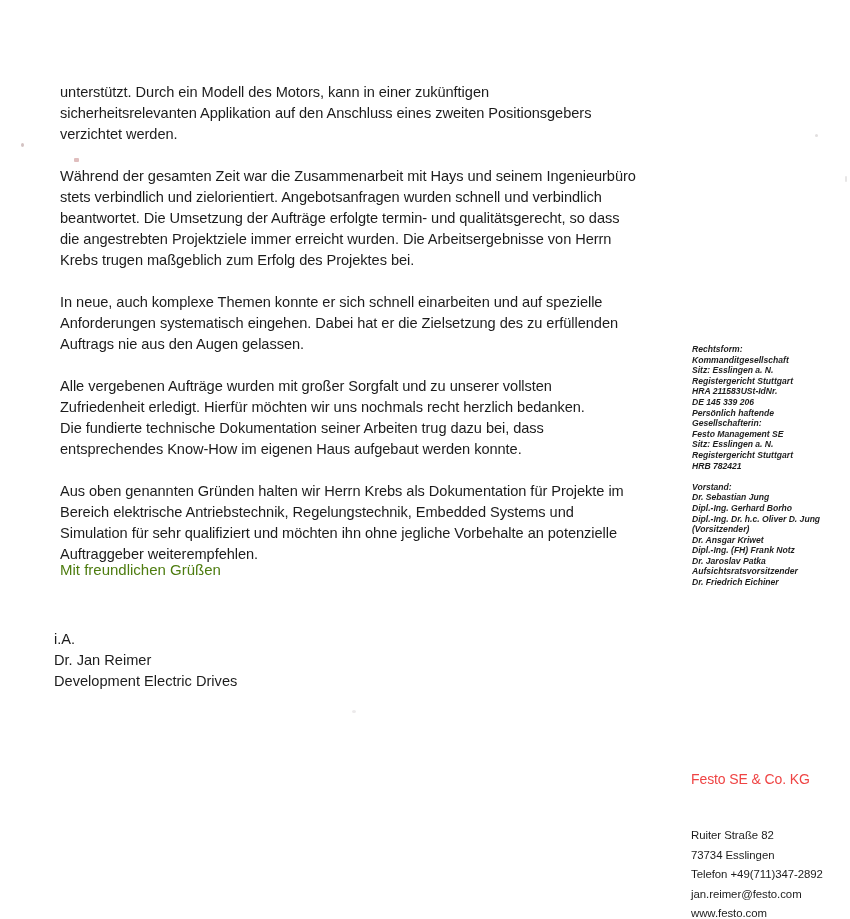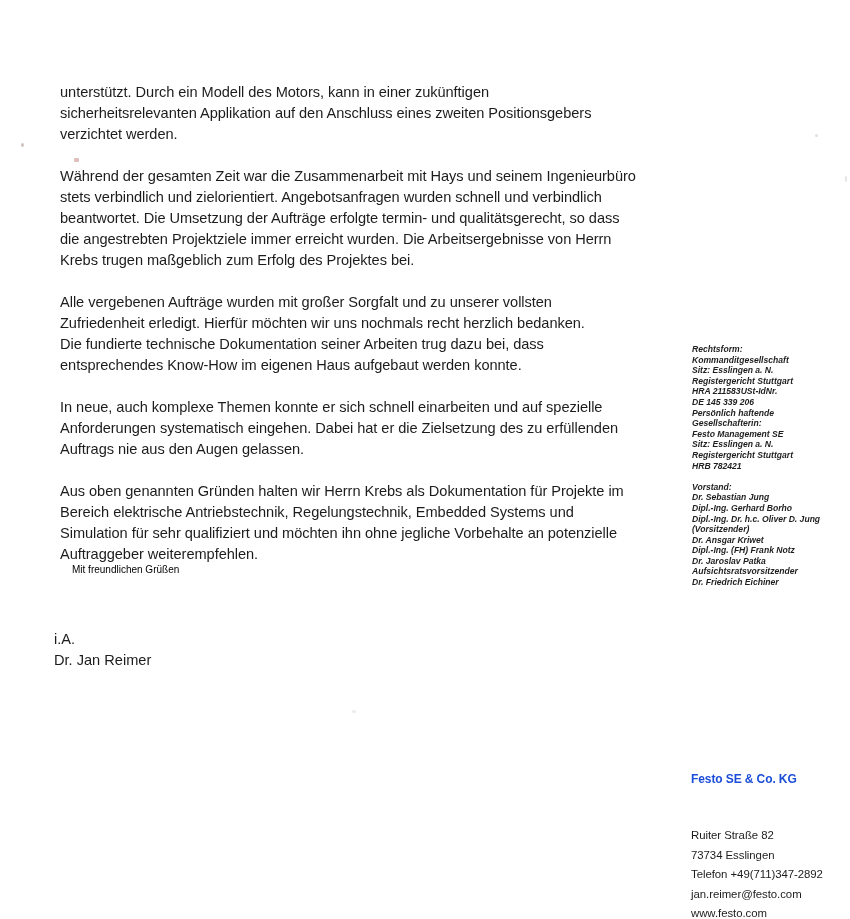--- a/index.html
+++ b/index.html
@@ -38,24 +38,23 @@
     letter-spacing: -0.05px;
     white-space: pre-line;
   }
   .para:last-child { margin-bottom: 0; }
 
   
   .closing {
     position: absolute;
     left: 60px;
     top: 559px;
-    font-size: 10px;
+    font-size: 15px;
     line-height: 21px;
-    color: #000000;
-    margin-left: 12px;
+    color: #4d7c0f;
   }
 
   .signature-block {
     position: absolute;
     left: 54px;
     top: 629px;
     font-size: 14.6px;
     line-height: 21px;
     color: #1c1c1c;
   }
@@ -78,24 +77,24 @@
   .legal-col .legal-line { white-space: nowrap; font-style: italic; }
 
   
   .company-block {
     position: absolute;
     left: 691px;
     top: 771px;
     width: 155px;
   }
   .company-name {
-    font-size: 12px;
+    font-size: 14px;
     line-height: 17px;
-    font-weight: bold;
-    color: #1d4ed8;
+    font-weight: normal;
+    color: #ef4444;
     letter-spacing: -0.1px;
     white-space: nowrap;
   }
   .company-address {
     margin-top: 38px;
     font-size: 11.4px;
     line-height: 19.6px;
     color: #1c1c1c;
     letter-spacing: -0.05px;
   }
@@ -148,38 +147,39 @@
 
   <div class="letter-body">
     <p class="para">unterstützt. Durch ein Modell des Motors, kann in einer zukünftigen
 sicherheitsrelevanten Applikation auf den Anschluss eines zweiten Positionsgebers
 verzichtet werden.</p>
     <p class="para">Während der gesamten Zeit war die Zusammenarbeit mit Hays und seinem Ingenieurbüro
 stets verbindlich und zielorientiert. Angebotsanfragen wurden schnell und verbindlich
 beantwortet. Die Umsetzung der Aufträge erfolgte termin- und qualitätsgerecht, so dass
 die angestrebten Projektziele immer erreicht wurden. Die Arbeitsergebnisse von Herrn
 Krebs trugen maßgeblich zum Erfolg des Projektes bei.</p>
+    <p class="para">In neue, auch komplexe Themen konnte er sich schnell einarbeiten und auf spezielle
+Anforderungen systematisch eingehen. Dabei hat er die Zielsetzung des zu erfüllenden
+Auftrags nie aus den Augen gelassen.</p>
     <p class="para">Alle vergebenen Aufträge wurden mit großer Sorgfalt und zu unserer vollsten
 Zufriedenheit erledigt. Hierfür möchten wir uns nochmals recht herzlich bedanken.
 Die fundierte technische Dokumentation seiner Arbeiten trug dazu bei, dass
 entsprechendes Know-How im eigenen Haus aufgebaut werden konnte.</p>
-    <p class="para">In neue, auch komplexe Themen konnte er sich schnell einarbeiten und auf spezielle
-Anforderungen systematisch eingehen. Dabei hat er die Zielsetzung des zu erfüllenden
-Auftrags nie aus den Augen gelassen.</p>
     <p class="para">Aus oben genannten Gründen halten wir Herrn Krebs als Dokumentation für Projekte im
 Bereich elektrische Antriebstechnik, Regelungstechnik, Embedded Systems und
 Simulation für sehr qualifiziert und möchten ihn ohne jegliche Vorbehalte an potenzielle
 Auftraggeber weiterempfehlen.</p>
   </div>
 
   <div class="closing">Mit freundlichen Grüßen</div>
 
   <div class="signature-block">
     <div>i.A.</div>
     <div>Dr. Jan Reimer</div>
+    <div>Development Electric Drives</div>
   </div>
 
   <div class="legal-col">
 
     <div class="legal-group">
       <div class="legal-line">Rechtsform:</div>
       <div class="legal-line">Kommanditgesellschaft</div>
       <div class="legal-line">Sitz: Esslingen a. N.</div>
       <div class="legal-line">Registergericht Stuttgart</div>
       <div class="legal-line">HRA 211583USt-IdNr.</div>

